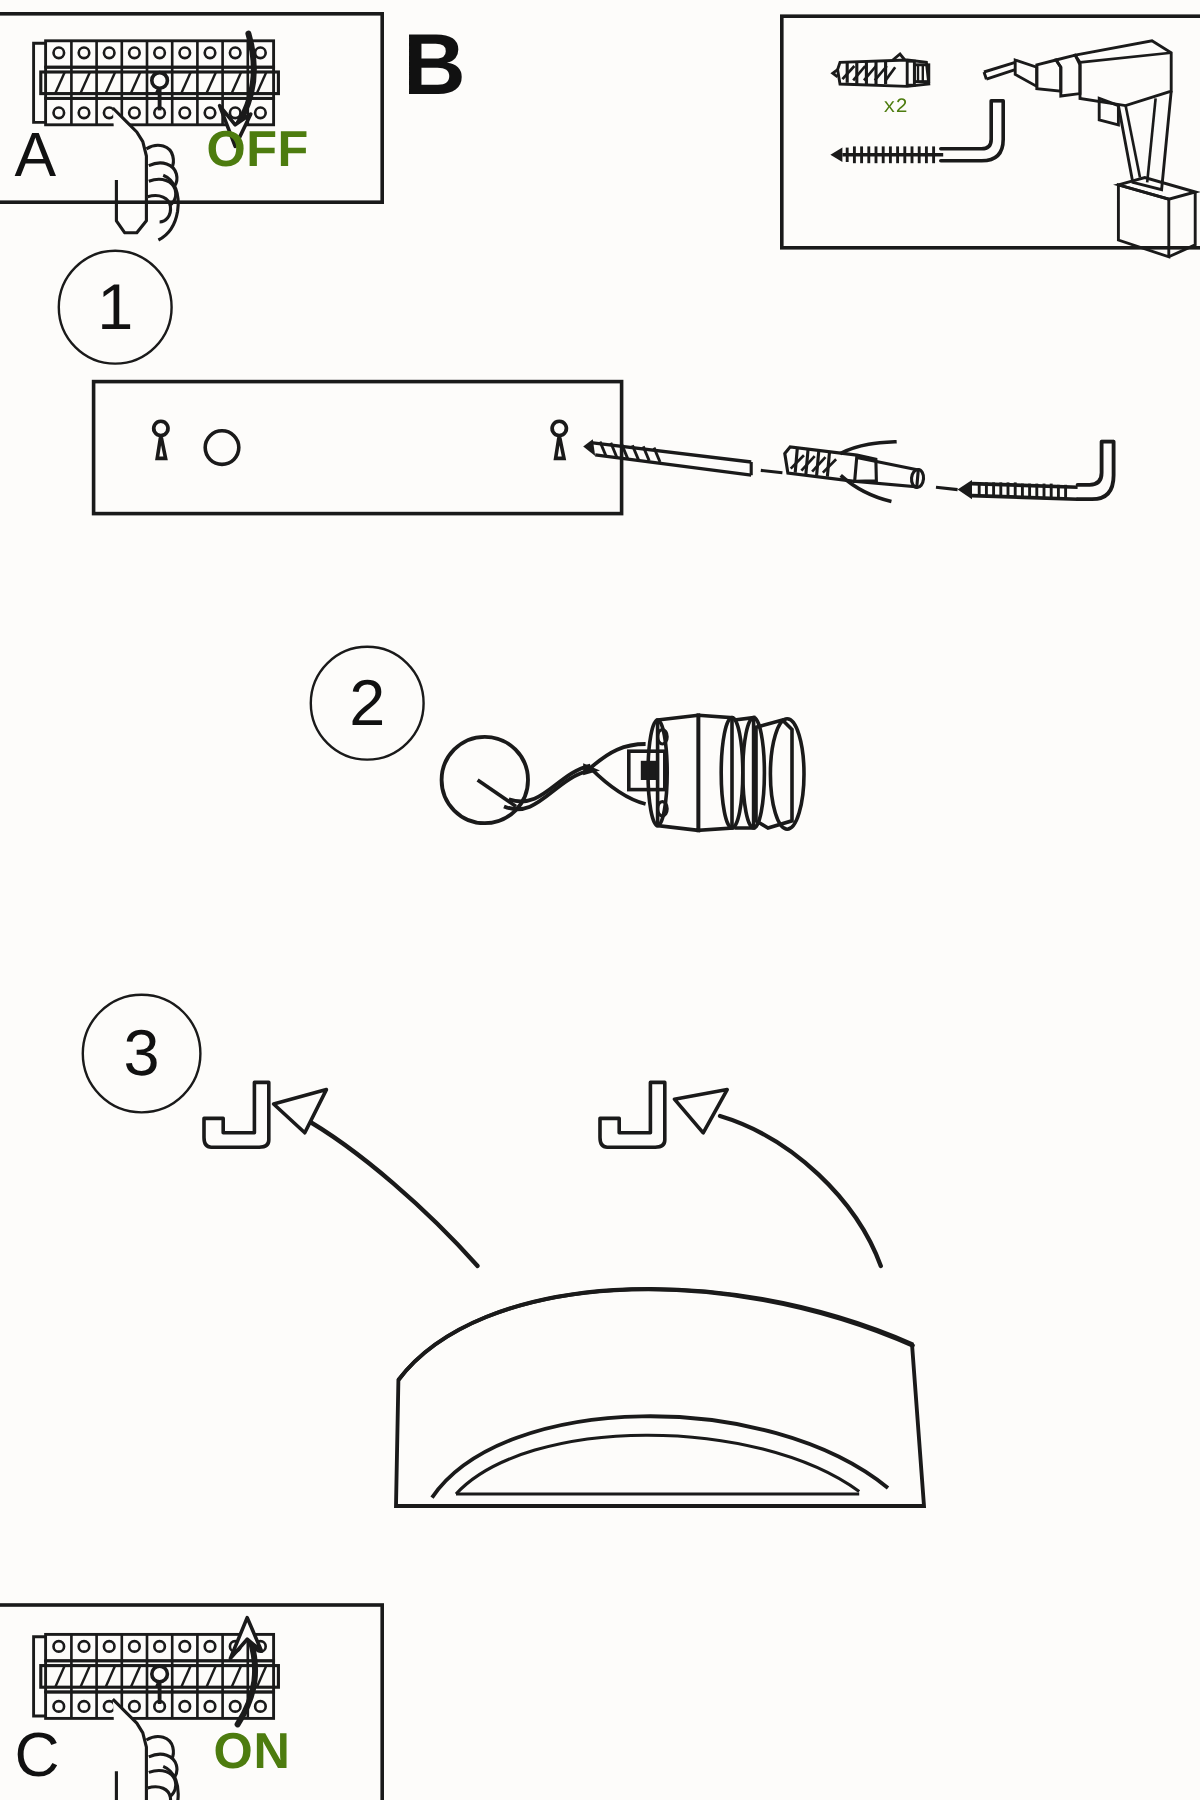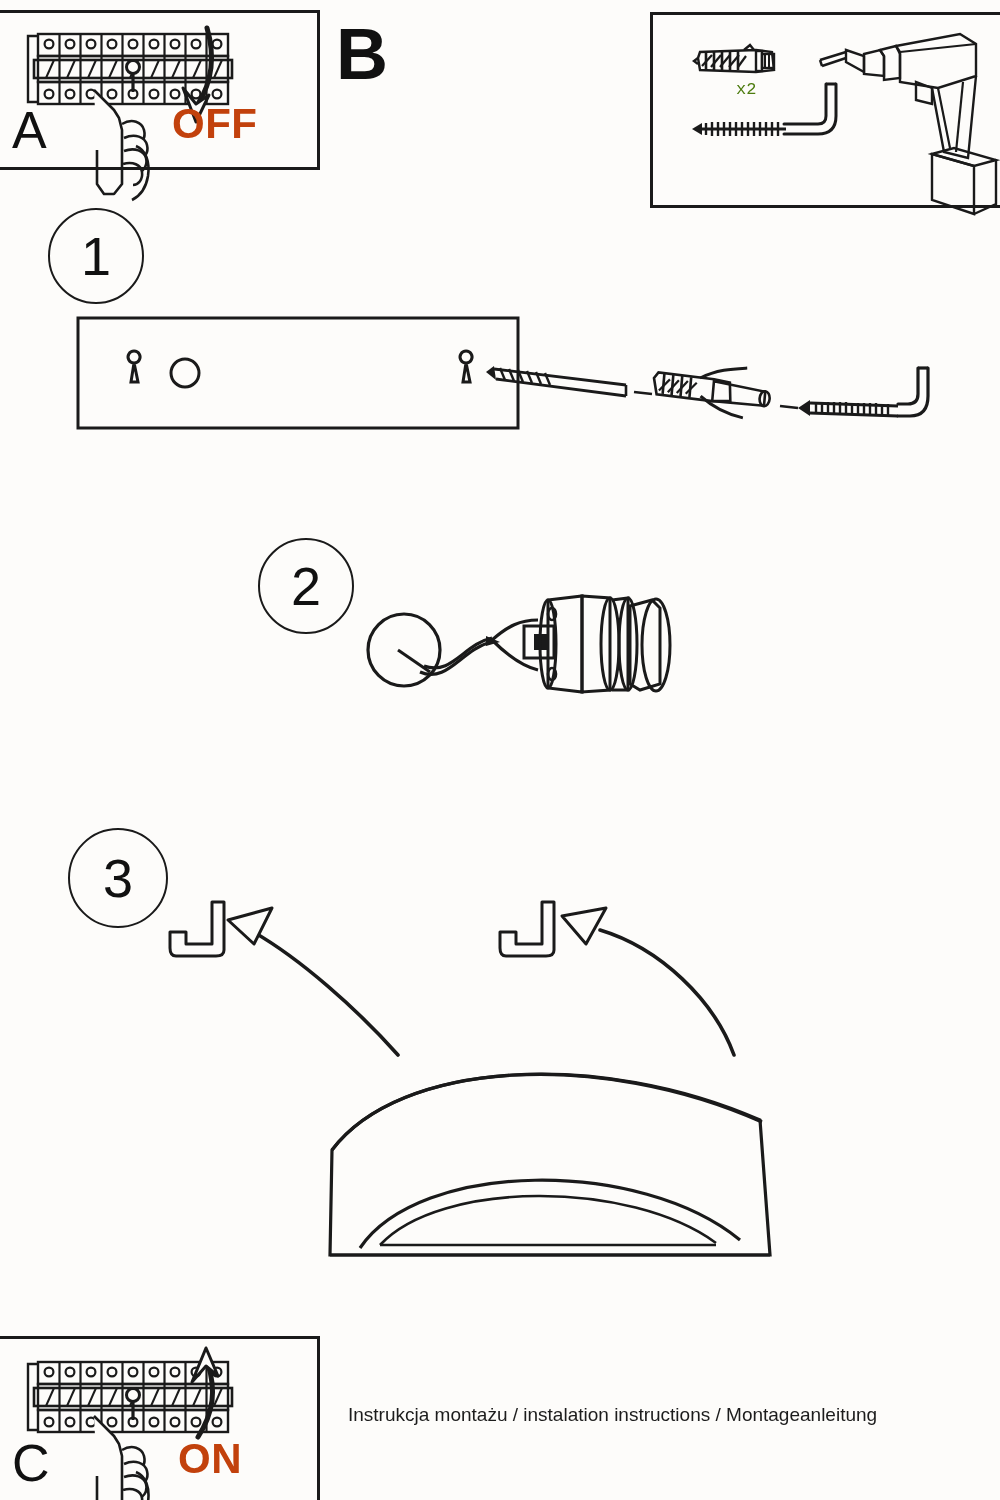--- a/index.html
+++ b/index.html
@@ -51,21 +51,21 @@
     left: 336px; top: 18px;
     font-size: 72px; font-weight: 700;
   }
 
   
   .switch-word {
     position: absolute;
     font-size: 42px;
     font-weight: 700;
     letter-spacing: 0.5px;
-    color: #c2410c;
+    color: #4d7c0f;
     font-family: "Liberation Sans", sans-serif;
   }
   #word-off { left: 172px; top: 100px; }
   #word-on  { left: 178px; top: 1435px; text-align: center; }
 
   
   #label-x2 {
     position: absolute;
     left: 736px; top: 80px;
     font-size: 17px;
@@ -436,16 +436,15 @@
   <div class="switch-word" id="word-off">OFF</div>
   <div class="switch-word" id="word-on">ON</div>
 
   <div id="label-x2">x2</div>
 
   <div class="step-circle" id="step-1">1</div>
   <div class="step-circle" id="step-2">2</div>
   <div class="step-circle" id="step-3">3</div>
 
   <div id="footer-text">
-    <div>Instrukcja montażu / instalation instructions / Montageanleitung</div>
   </div>
 
 </div>
 
 </body></html>

